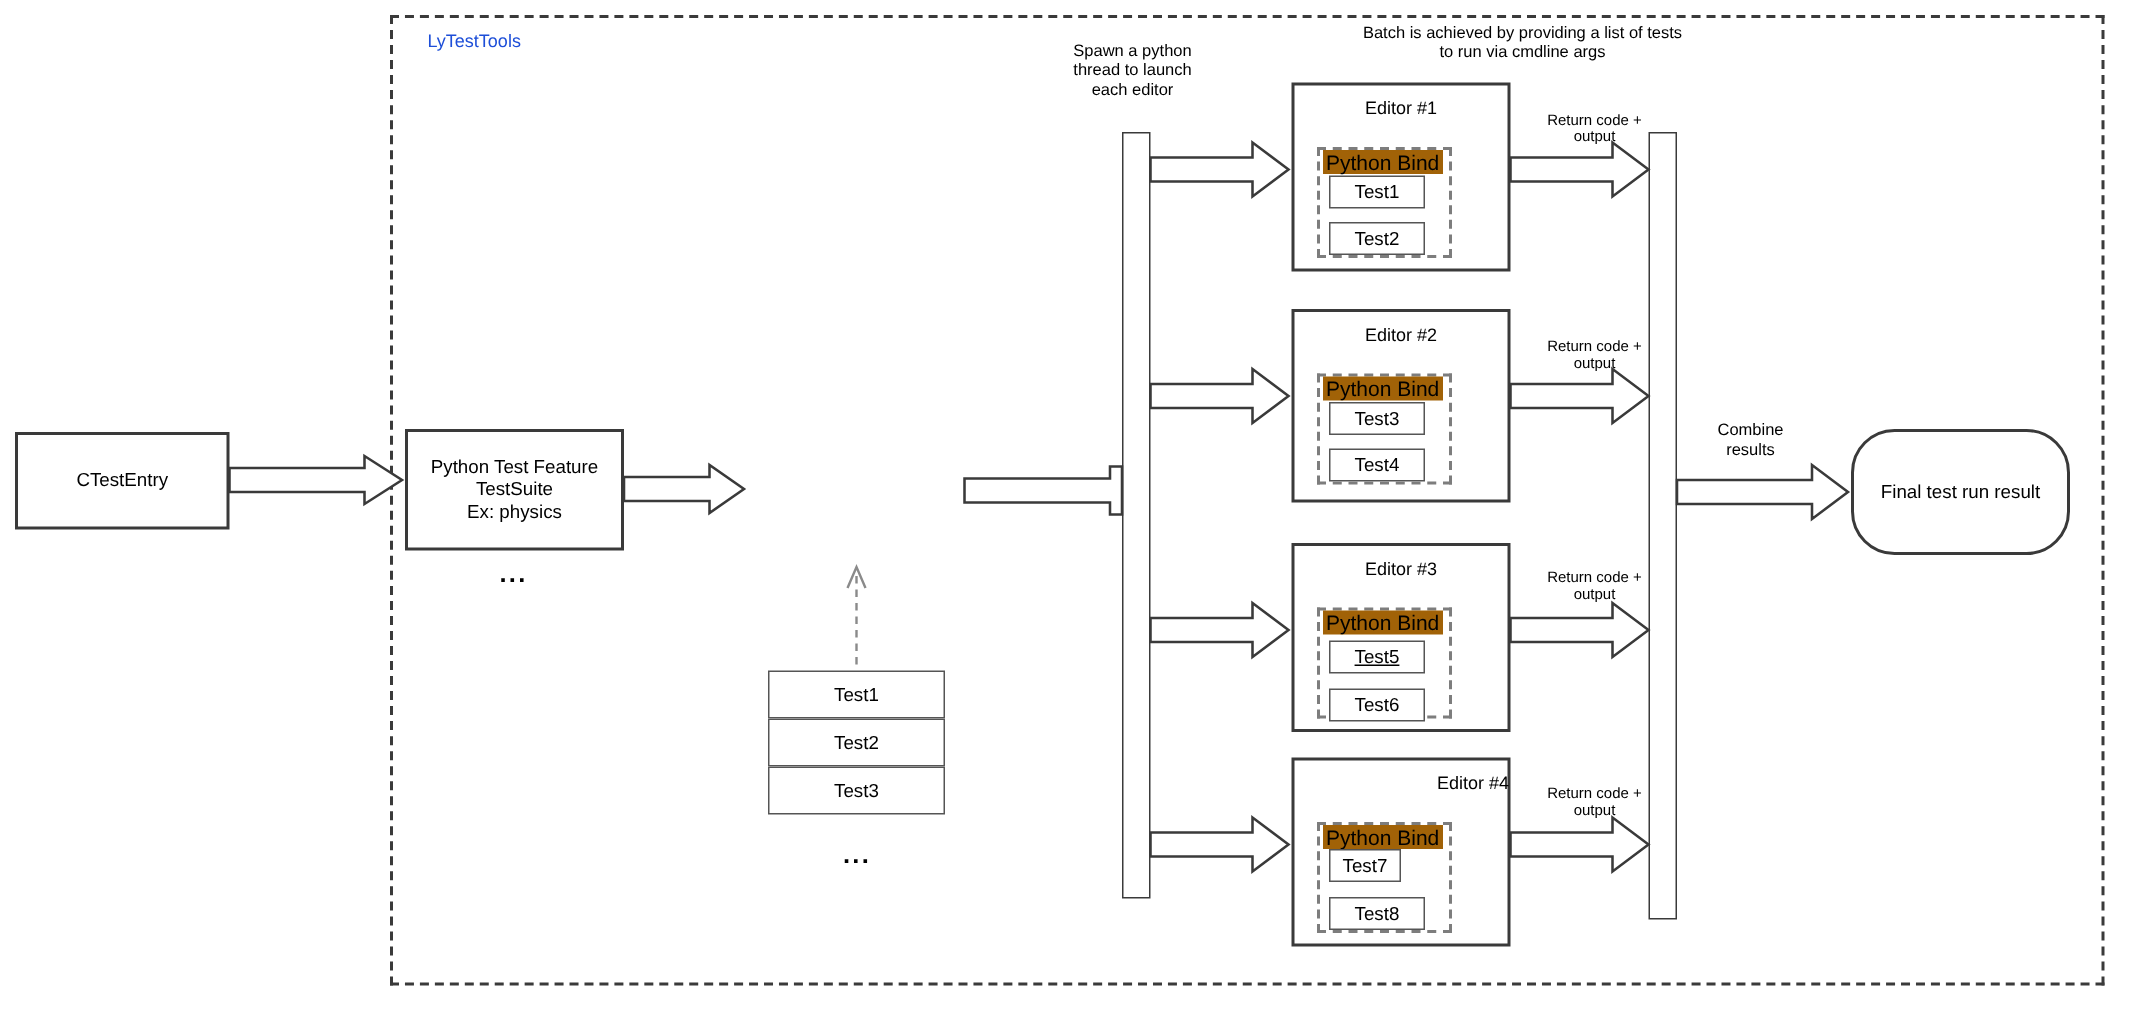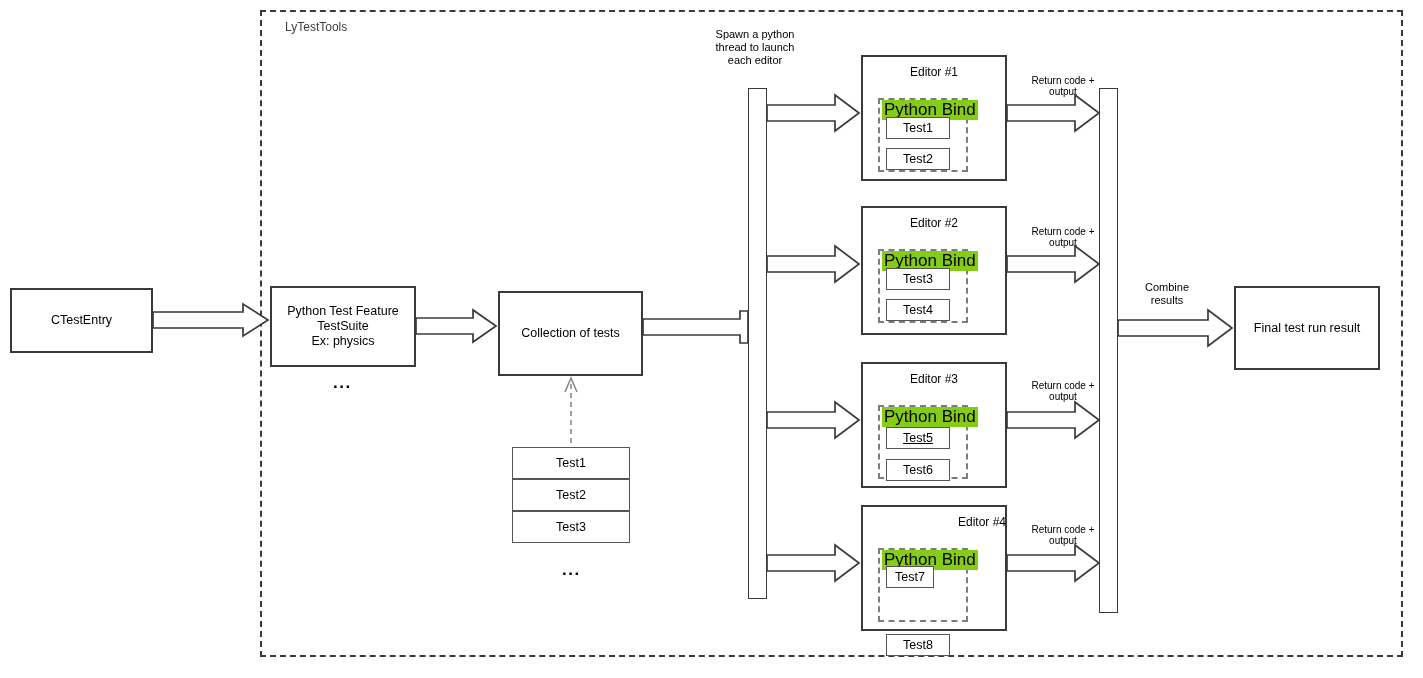--- a/index.html
+++ b/index.html
@@ -42,32 +42,32 @@
   .label.sm { font-size: 10px; line-height: 11px; }
   .boundary {
     position: absolute;
     box-sizing: border-box;
     border: 2.5px dashed #3a3a3a;
     background: transparent;
   }
   .boundary-title {
     position: absolute;
     font-size: 12px;
-    color: #404040;
+    color: #1d4ed8;
   }
   .dashed-group {
     position: absolute;
     box-sizing: border-box;
     border: 2px dashed #7d7d7d;
     background: transparent;
   }
   .group-title {
     position: absolute;
-    font-size: 17px;
-    background: #84cc16;
+    font-size: 14px;
+    background: #a16207;
     padding: 0 2px;
     color: #000000;
     white-space: nowrap;
   }
   .editor-title {
     position: absolute;
     font-size: 12px;
     text-align: center;
     width: 100%;
     left: 0;
@@ -113,20 +113,22 @@
 <body>
 
 <div id="canvas">
 
   <div class="boundary" style="left:260px; top:10px; width:1143px; height:647px;"></div>
   <div class="boundary-title" style="left:285px; top:20px;">LyTestTools</div>
 
   <div class="label" style="left:700px; top:28px; width:110px;">Spawn a python
 thread to launch
 each editor</div>
+  <div class="label" style="left:820px; top:16px; width:390px;">Batch is achieved by providing a list of tests
+to run via cmdline args</div>
   <div class="label" style="left:1126px; top:281px; width:82px;">Combine
 results</div>
 
   <div class="label sm" style="left:1013px; top:75px; width:100px;">Return code +
 output</div>
   <div class="label sm" style="left:1013px; top:226px; width:100px;">Return code +
 output</div>
   <div class="label sm" style="left:1013px; top:380px; width:100px;">Return code +
 output</div>
   <div class="label sm" style="left:1013px; top:524px; width:100px;">Return code +
@@ -136,25 +138,22 @@
     <span>CTestEntry</span>
   </div>
 
   <div class="node" style="left:270px; top:286px; width:146px; height:81px;">
     <span style="white-space: pre-line;">Python Test Feature
 TestSuite
 Ex: physics</span>
   </div>
   <div class="ellipsis" style="left:333px; top:378px;">...</div>
 
-  <div class="node" style="left:498px; top:291px; width:145px; height:85px;">
-    <span>Collection of tests</span>
-  </div>
-
-  <div class="node" style="left:1234px; top:286px; width:146px; height:84px;">
+
+  <div class="node" style="left:1234px; top:286px; width:146px; height:84px;border-radius:29px;">
     <span>Final test run result</span>
   </div>
 
   <div class="stackbox" style="left:512px; top:447px; width:118px; height:32px;">
     <span>Test1</span>
   </div>
   <div class="stackbox" style="left:512px; top:479px; width:118px; height:32px;">
     <span>Test2</span>
   </div>
   <div class="stackbox" style="left:512px; top:511px; width:118px; height:32px;">
@@ -202,21 +201,21 @@
   </div>
 
   <div class="node" style="left:861px; top:505px; width:146px; height:126px;">
     <div class="editor-title" style="top:8px;padding-left:48px;">Editor #4</div>
   </div>
   <div class="dashed-group" style="left:878px; top:548px; width:90px; height:74px;"></div>
   <div class="group-title" style="left:882px; top:550px;">Python Bind</div>
   <div class="stackbox" style="left:886px; top:566px; width:48px; height:22px;">
     <span>Test7</span>
   </div>
-  <div class="stackbox" style="left:886px; top:598px; width:64px; height:22px;margin-top:36px;">
+  <div class="stackbox" style="left:886px; top:598px; width:64px; height:22px;">
     <span>Test8</span>
   </div>
 
   <svg class="arrows" viewBox="0 0 1423 678">
 
     <path class="blockarrow" d="M153,312 L243,312 L243,304 L268,320 L243,336 L243,328 L153,328 Z"></path>
 
     <path class="blockarrow" d="M416,318 L473,318 L473,310 L496,326 L473,342 L473,334 L416,334 Z"></path>
 
     <path class="blockarrow" d="M643,319 L740,319 L740,311 L748,311 L748,343 L740,343 L740,335 L643,335 Z"></path>

